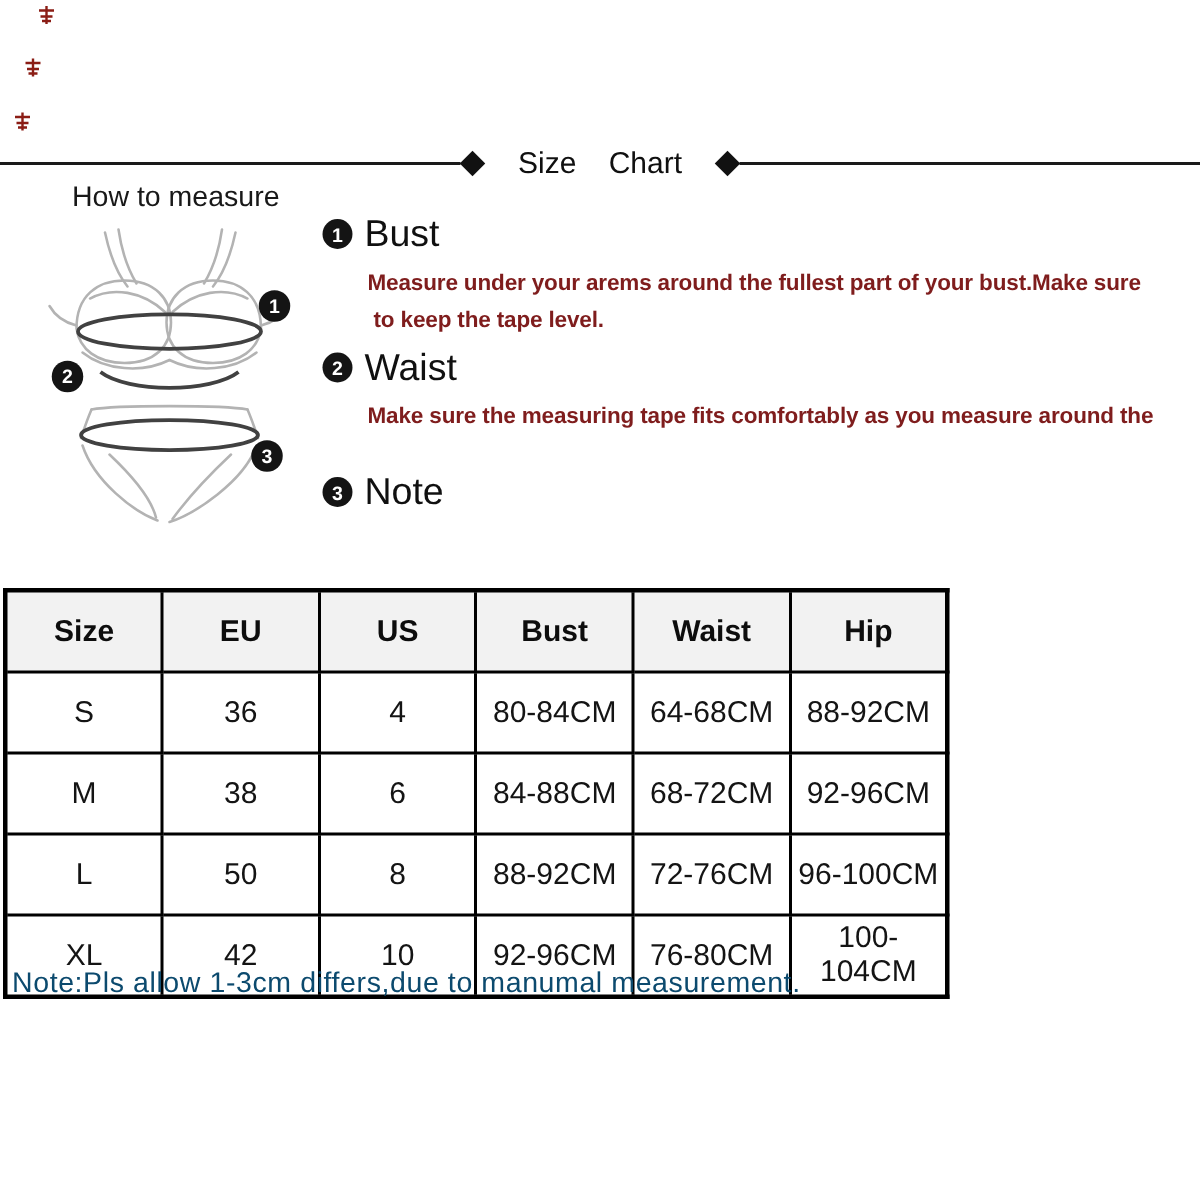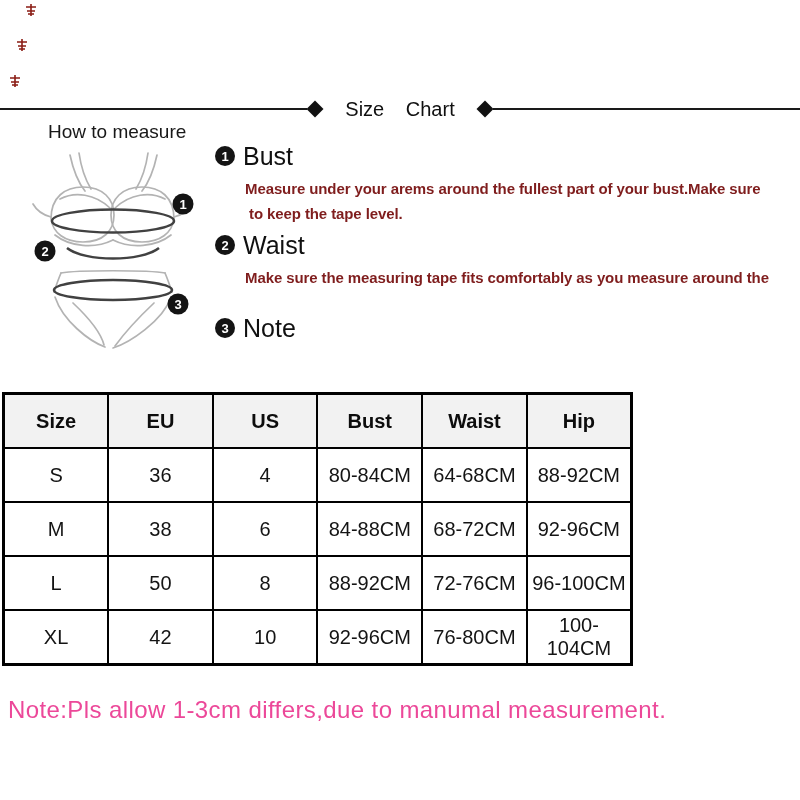--- a/index.html
+++ b/index.html
@@ -32,21 +32,21 @@
   #sec-hips{top:314px;}
   #sec-hips .sec-desc{margin-top:8px;}
   
   table.size{position:absolute;top:392px;left:2px;width:631px;border-collapse:collapse;
              table-layout:fixed;border:3px solid #000;}
   table.size th,table.size td{border:2px solid #000;height:52px;text-align:center;
              vertical-align:middle;font-size:20px;padding:0;}
   table.size th{background:#f2f2f2;font-weight:bold;color:#0d0d0d;}
   table.size td{background:#ffffff;font-weight:normal;color:#141414;}
   
-  .note{position:absolute;left:8px;top:696px;font-size:24px;letter-spacing:0.4px;color:#ec4899;}
+  .note{position:absolute;left:8px;top:645px;font-size:19px;letter-spacing:0.4px;color:#0c4a6e;}
 </style>
 </head>
 <body>
 
 <svg class="wm" style="left:24px;top:3px;" viewBox="0 0 14 14">
   <g stroke="#8b1d15" stroke-width="1.6" fill="none">
     <path d="M2 4 H12 M7 1 V13 M3 8 H11 M4 11 H10"></path>
   </g>
 </svg>
 <svg class="wm" style="left:15px;top:38px;" viewBox="0 0 14 14">

